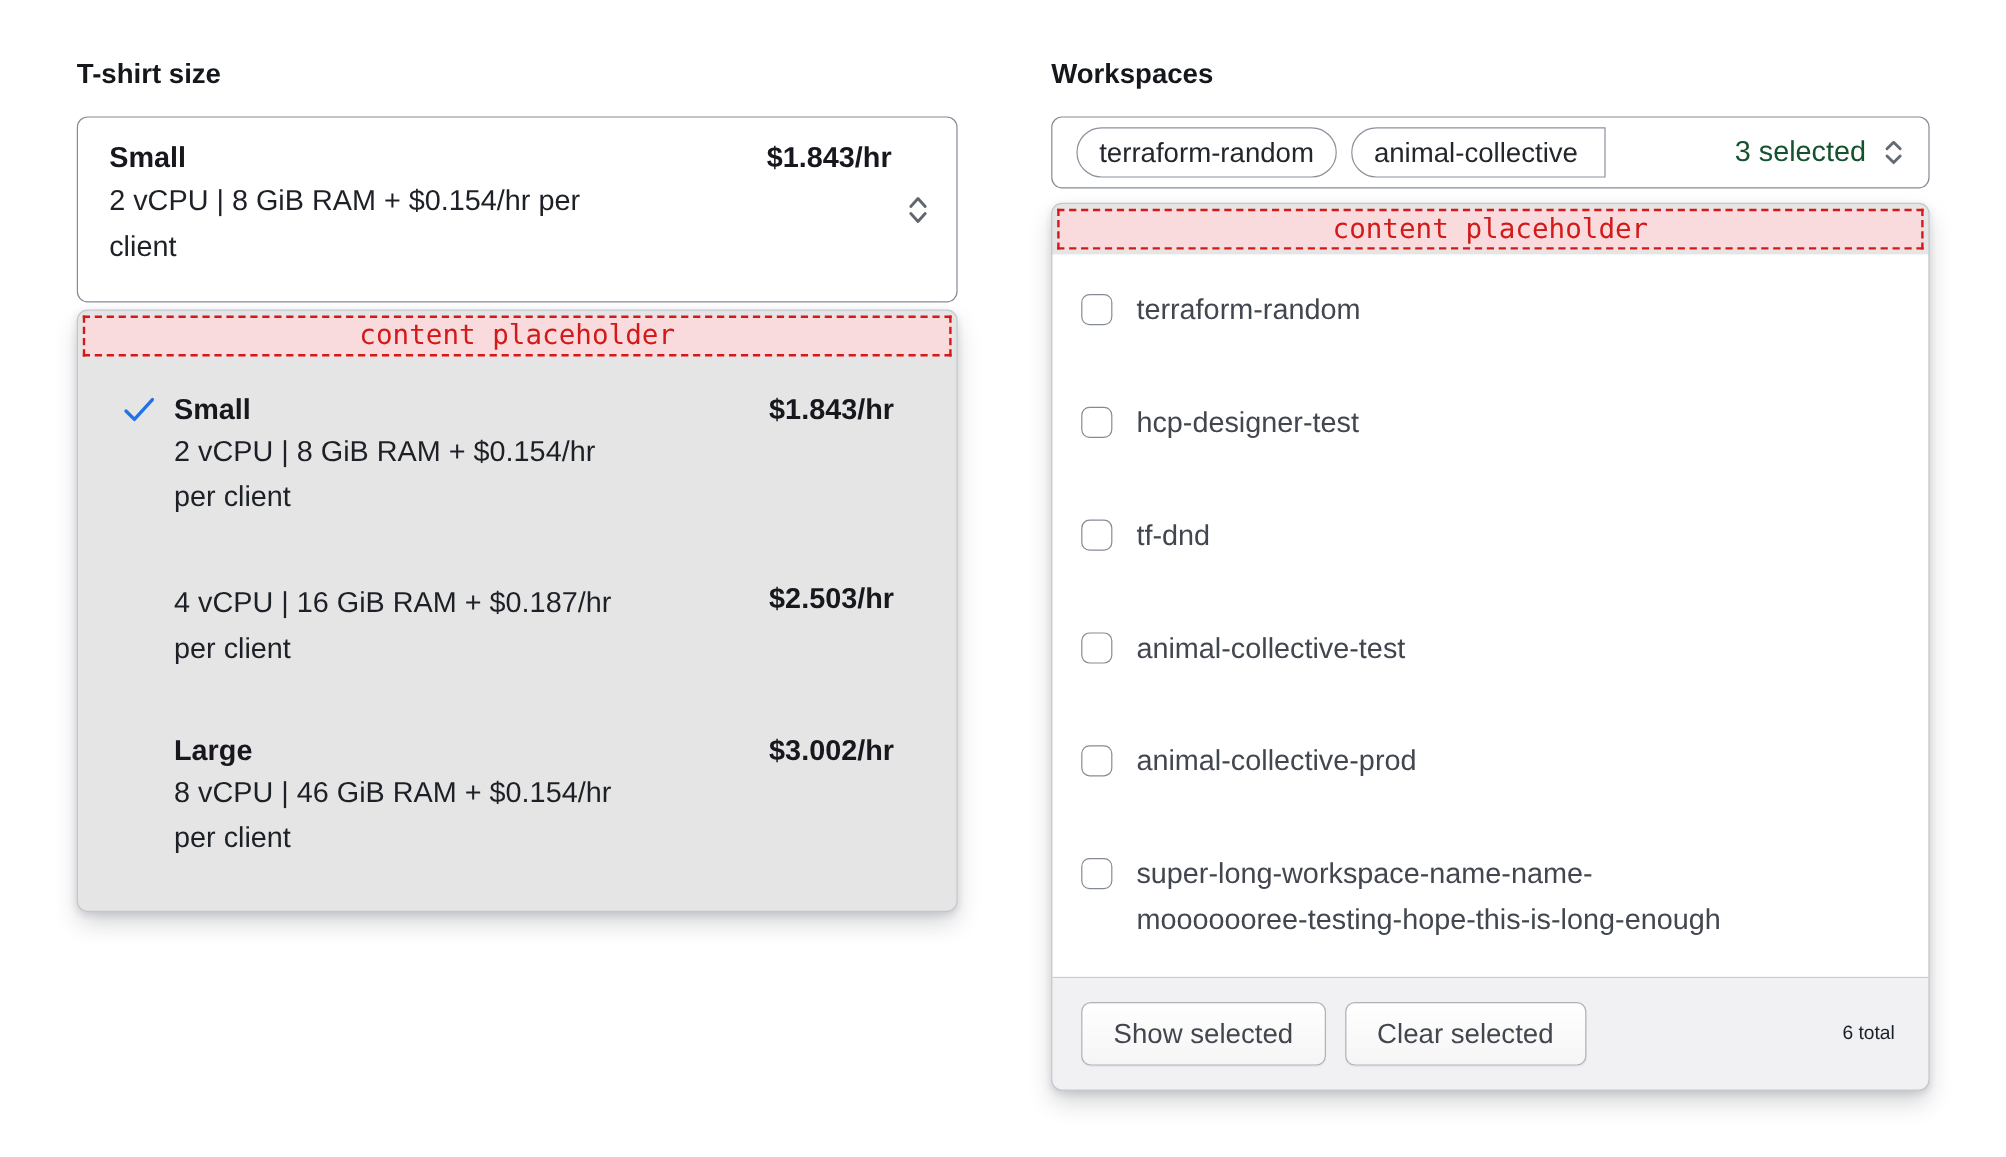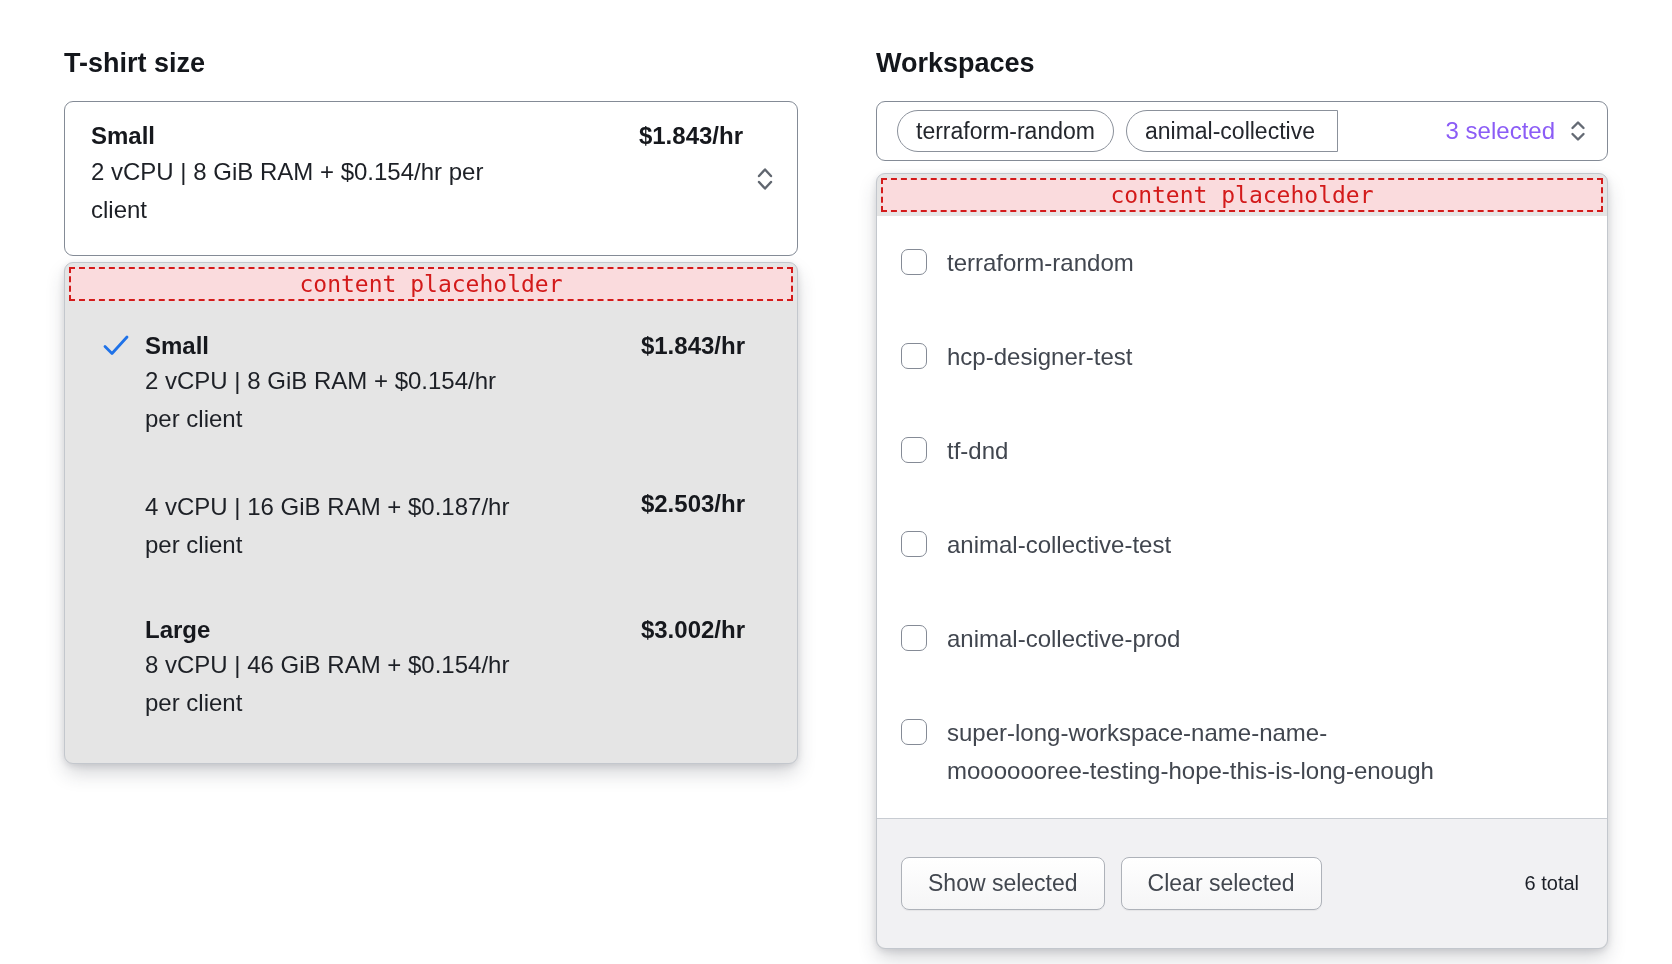--- a/index.html
+++ b/index.html
@@ -3,21 +3,21 @@
 <meta charset="utf-8">
 <style>
   * { margin:0; padding:0; box-sizing:border-box; }
   html,body { width:1672px; height:964px; background:#ffffff; overflow:hidden;
     font-family:"Liberation Sans", sans-serif; color:#16181d; }
 
   .col { position:absolute; top:48px; }
   .col-left  { left:64px;  width:734px; }
   .col-right { left:876px; width:732px; }
 
-  .section-heading { font-size:27px; font-weight:700; color:#14171c; margin-bottom:22px; }
+  .section-heading { font-size:23px; font-weight:700; color:#14171c; margin-bottom:22px; }
 
   
   .select-trigger {
     position:relative; background:#fff; border:1.6px solid #848b96; border-radius:9px;
     padding:17px 120px 17px 26px; min-height:155px;
   }
   .select-trigger .opt-title { font-size:24px; font-weight:600; line-height:34px; }
   .select-trigger .opt-desc  { font-size:24px; line-height:38px; max-width:424px; color:#1d2026; }
   .trigger-price { position:absolute; top:17px; right:54px; font-size:24px; font-weight:600; line-height:34px; }
   .trigger-caret { position:absolute; right:18px; top:50%; transform:translateY(-50%); }
@@ -49,44 +49,44 @@
     display:flex; align-items:center; height:42px; padding:0 18px;
     border:1.6px solid #8b919b; border-radius:21px; font-size:23px; color:#23262c;
     white-space:nowrap; flex:none;
   }
   .tag-pill + .tag-pill { margin-left:12px; }
   .tag-pill--clipped {
     width:212px; overflow:hidden; border-radius:21px 0 0 21px;
     border-right:1.6px solid #8b919b;
   }
   .ms-count-group { margin-left:auto; display:flex; align-items:center; }
-  .ms-count { font-size:24px; color:#8b5cf6; margin-right:10px; white-space:nowrap; }
+  .ms-count { font-size:24px; color:#14532d; margin-right:10px; white-space:nowrap; }
 
   .ms-panel { margin-top:12px; }
   .ws-list { background:#fff; }
   .ws-row { display:flex; align-items:flex-start; padding:28px 24px; }
   .ws-checkbox {
     width:26px; height:26px; border:1.8px solid #858b96; border-radius:7px;
     background:#fff; flex:none; margin-top:5px;
   }
   .ws-label { font-size:24px; line-height:38px; color:#41464f; margin-left:20px; }
   .ws-label--long { max-width:512px; }
 
   .ms-footer {
     display:flex; align-items:center; background:#f1f1f3; border-top:1px solid #c8ccd2;
-    padding:38px 24px; border-radius:0 0 9px 9px;
+    padding:20px 24px; border-radius:0 0 9px 9px;
   }
   .footer-btn {
     font-family:"Liberation Sans", sans-serif;
     font-size:23px; font-weight:500; color:#42474f; background:linear-gradient(#ffffff,#f5f5f6);
     border:1.4px solid #aeb2b9; border-radius:8px; padding:12px 26px; cursor:pointer;
     box-shadow:0 1px 1px rgba(0,0,0,.05); white-space:nowrap;
   }
   .footer-btn + .footer-btn { margin-left:16px; }
-  .footer-total { margin-left:auto; font-size:20px; color:#1b1f27; padding-right:4px; }
+  .footer-total { margin-left:auto; font-size:16px; color:#1b1f27; padding-right:4px; }
 
   .icon-caret-sort { display:block; }
 </style>
 </head>
 <body>
 
 <div class="col col-left">
   <div class="section-heading">T-shirt size</div>
 
   <div class="select-trigger">

